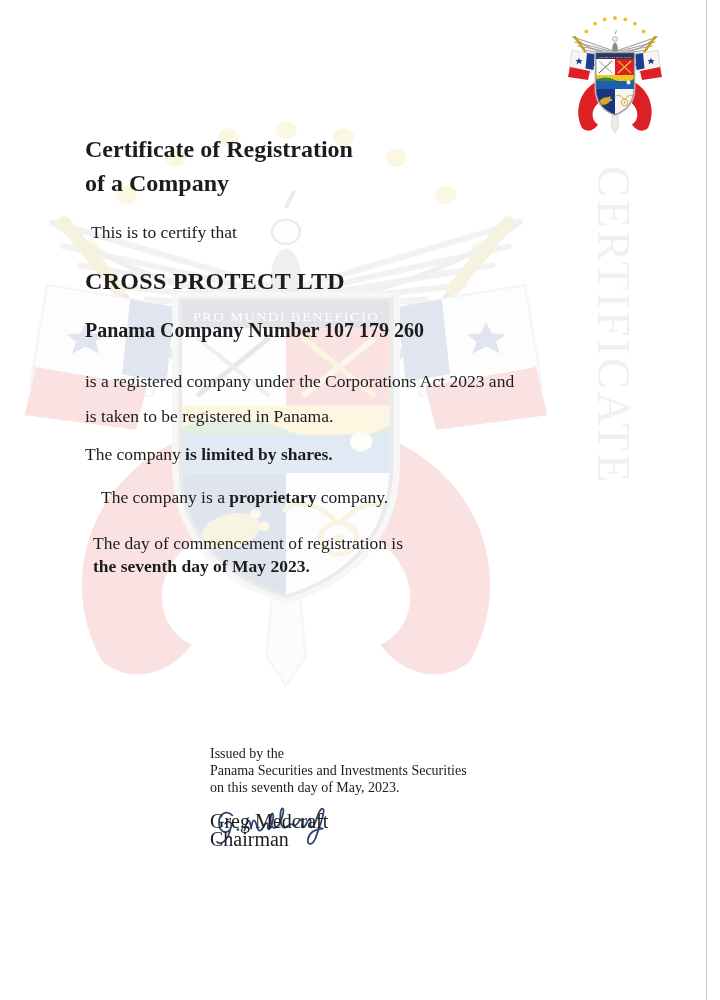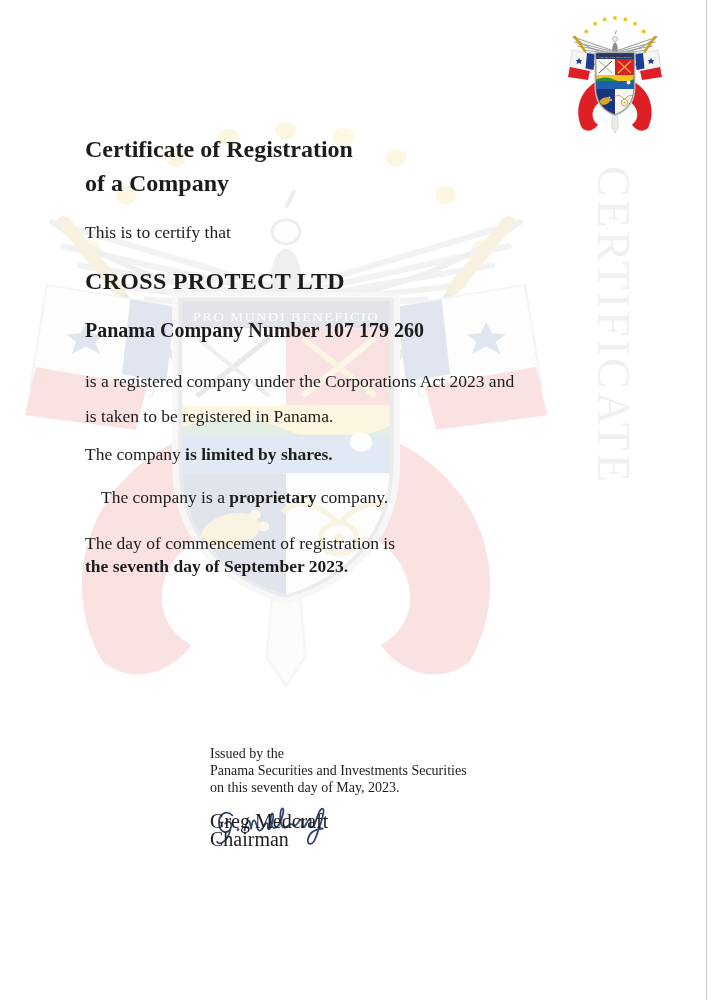--- a/index.html
+++ b/index.html
@@ -15,27 +15,27 @@
     font-size:46px;letter-spacing:3px;color:#f0f0ed;font-weight:400;
     white-space:nowrap;pointer-events:none;
   }
   .edge-line{position:absolute;left:706px;top:0;width:1px;height:1000px;background:#c9c9c9;z-index:2;}
   
   .emblem{position:absolute;left:565px;top:8px;z-index:1;}
   
   .content{position:absolute;left:0;top:0;width:720px;height:1000px;z-index:1;}
   .para{position:absolute;left:85px;}
   .title{top:132px;font-size:24px;font-weight:bold;line-height:34px;}
-  .intro{top:222px;font-size:17.5px;}
+  .intro{top:222px;font-size:17.5px;margin-left:6px;}
   .company-name{top:268px;font-size:24px;font-weight:bold;letter-spacing:0.3px;}
   .company-number{top:319px;font-size:20px;font-weight:bold;text-align:center;}
   .registration{top:364px;font-size:17.5px;line-height:35px;}
   .limited{top:444px;font-size:17.5px;}
   .proprietary{top:487px;font-size:17.5px;margin-left:16px;}
-  .commencement{top:532px;font-size:17.5px;line-height:22.5px;}
+  .commencement{top:532px;font-size:17.5px;line-height:22.5px;margin-left:8px;}
   .bold{font-weight:bold;}
   .issuer{position:absolute;left:210px;top:745px;font-size:14px;line-height:17.2px;}
   .signature{position:absolute;left:214px;top:800px;}
   .signatory{position:absolute;left:210px;top:812px;font-size:20px;line-height:18px;}
 </style>
 </head>
 <body>
 
 <div class="page">
 
@@ -163,21 +163,21 @@
       <div>is a registered company under the Corporations Act 2023 and</div>
       <div>is taken to be registered in Panama.</div>
     </div>
 
     <div class="para limited"><span>The company </span><span class="bold">is limited by shares.</span></div>
 
     <div class="para proprietary"><span>The company is a </span><span class="bold">proprietary</span><span> company.</span></div>
 
     <div class="para commencement">
       <div>The day of commencement of registration is</div>
-      <div class="bold">the seventh day of September 2023.</div>
+      <div class="bold">the seventh day of May 2023.</div>
     </div>
 
     <div class="issuer">
       <div>Issued by the</div>
       <div>Panama Securities and Investments Securities</div>
       <div>on this seventh day of May, 2023.</div>
     </div>
 
     <svg class="signature" viewBox="0 0 240 100" width="122" height="51">
       <g stroke="#2e4470" stroke-width="3.5" fill="none" stroke-linecap="round" stroke-linejoin="round">

